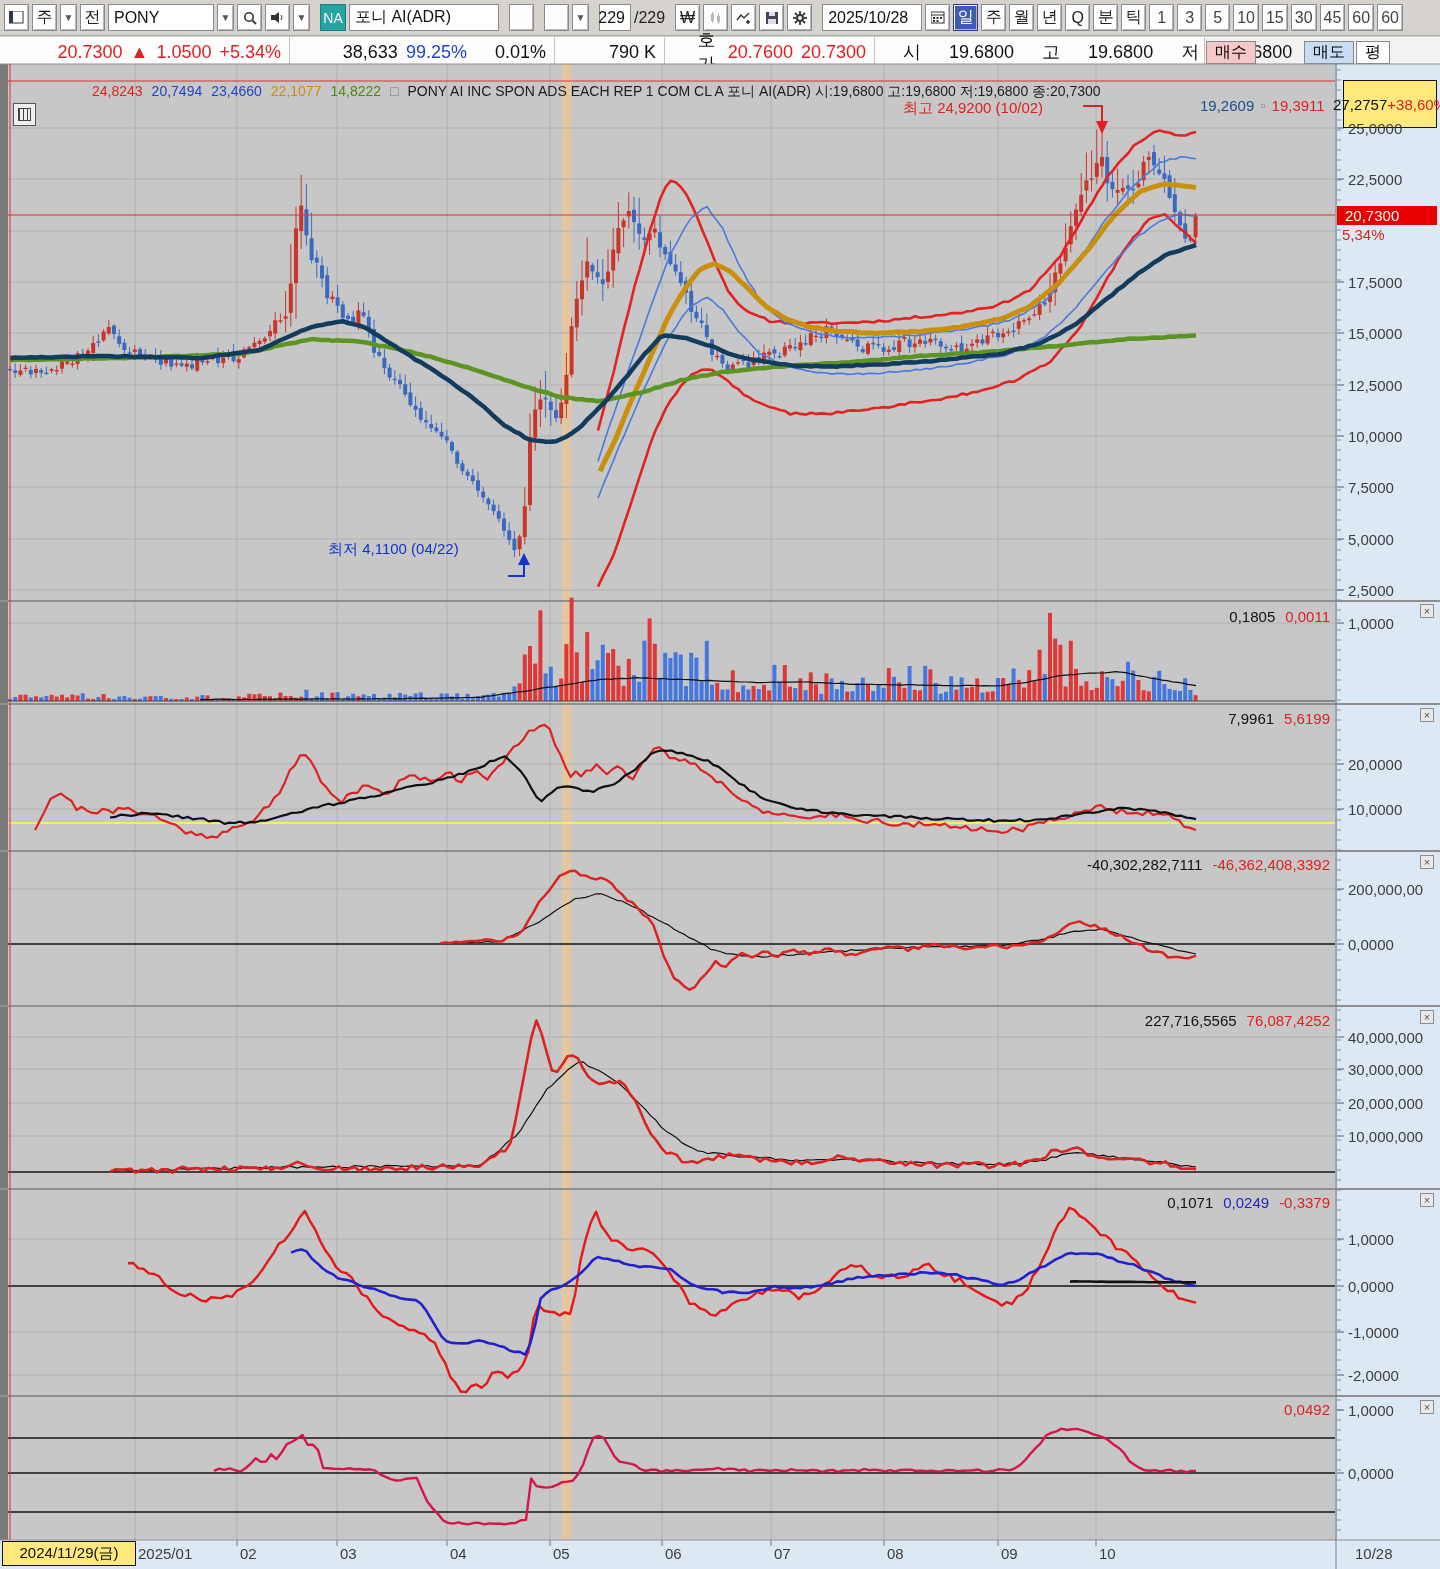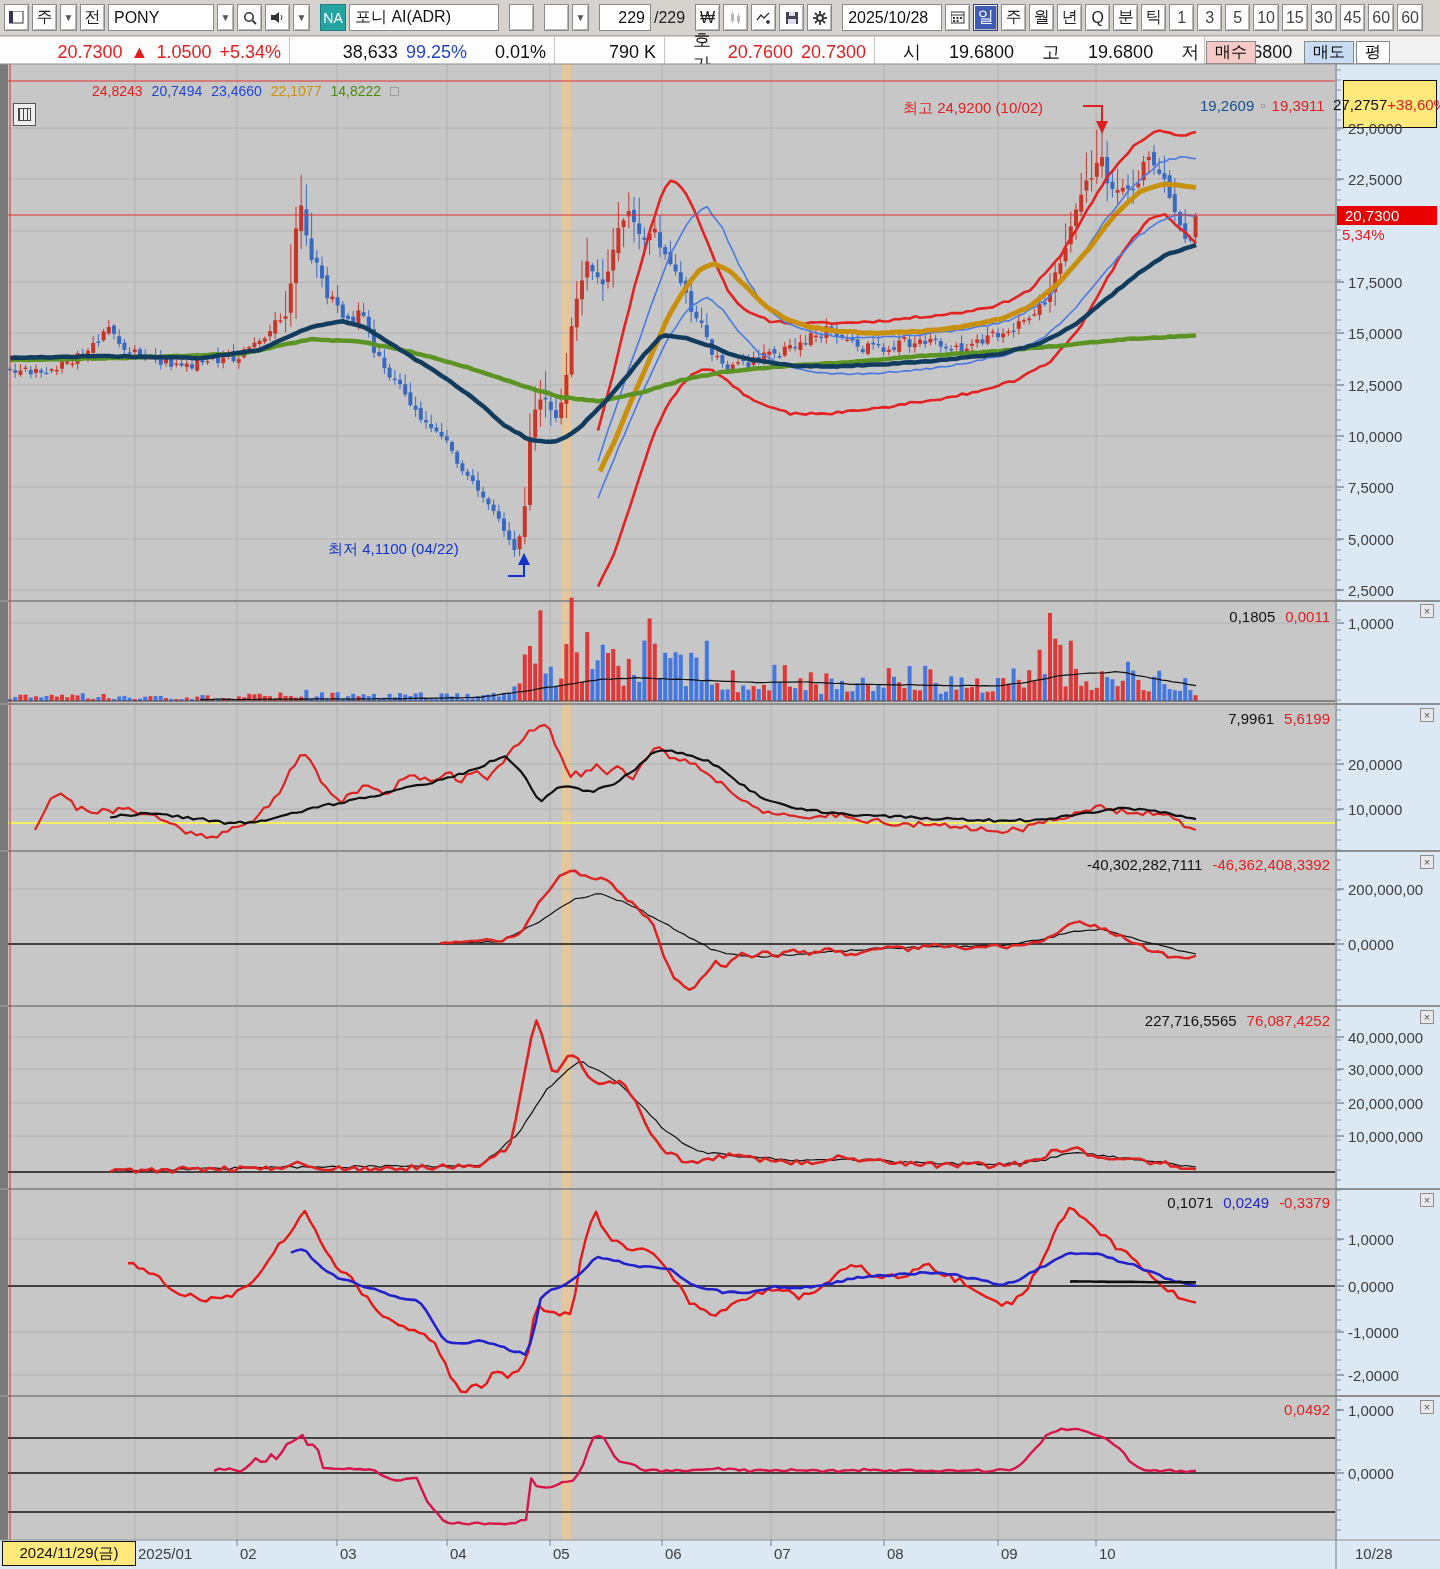--- a/index.html
+++ b/index.html
@@ -16,21 +16,21 @@
   .tbtn.sel{background:#3f5cb5;color:#fff;border-color:#2c3f82;}
   .tbtn.num{color:#444;}
   .tbtn.dim svg{opacity:.45;}
   .tfield{height:27px;border:1px solid #8a8a8a;background:#fff;display:flex;align-items:center;
           font-size:16px;padding:0 5px;color:#111;}
   .na-badge{height:27px;width:26px;background:#26a3a3;color:#fff;display:flex;align-items:center;
             justify-content:center;font-size:14px;border:1px solid #1d7f7f;}
   .sep{width:4px;}
   
   .inforow{position:absolute;left:0;top:37px;width:1440px;height:31px;background:#f2f2f2;
-           display:flex;align-items:center;font-size:18px;border-bottom:1px solid #9a9a9a;}
+           display:flex;align-items:center;font-size:18px;border-bottom:1px solid #9a9a9a;text-align:center;}
   .icell{height:100%;display:flex;align-items:center;gap:8px;padding:0 8px;border-right:1px solid #c4c4c4;background:#fdfdfd;}
   .red{color:#e02020;} .blue{color:#2244cc;} .dk{color:#111;margin-left:20px;}
   .ibtn{height:23px;padding:0 8px;border:1px solid #888;font-size:16px;display:flex;align-items:center;margin:0 1px;}
   .ibtn.buy{background:#f6c8c8;} .ibtn.sellb{background:#c8dcf4;margin-left:47px;} .ibtn.avg{background:#fff;}
   
   svg.chart{position:absolute;left:0;top:0;}
   .lbl{position:absolute;white-space:nowrap;font-size:15px;color:#3d3d3d;transform:translateY(-50%);}
   .hdr{position:absolute;white-space:nowrap;font-size:15px;display:flex;gap:10px;}
   .legend{position:absolute;left:92px;top:83px;font-size:14px;white-space:nowrap;display:flex;gap:9px;}
   .xlbl{position:absolute;top:1553px;font-size:15px;color:#3d3d3d;transform:translateY(-50%);white-space:nowrap;}
@@ -78,21 +78,21 @@
     <div class="tbtn sm">▼</div>
     <div class="sep"></div>
     <div class="na-badge">NA</div>
     <div class="tfield" style="width:150px">포니 AI(ADR)</div>
     <div class="sep"></div>
     <div class="tbtn" hidden=""></div>
     <div class="sep"></div>
     <div class="tbtn num" hidden=""></div>
     <div class="tbtn sm">▼</div>
     <div class="sep"></div>
-    <div class="tfield" style="width:52px;justify-content:flex-end">229</div>
+    <div class="tfield" style="width:32px;justify-content:flex-end">229</div>
     <div style="font-size:16px;color:#222;">/229</div>
     <div class="sep"></div>
     <div class="tbtn">₩</div>
     <div class="tbtn dim">
         <svg width="14" height="14">
           <rect x="2" y="3" width="3" height="7" fill="#666"></rect>
           <line x1="3.5" y1="1" x2="3.5" y2="12" stroke="#666"></line>
           <rect x="8" y="5" width="3" height="6" fill="#666"></rect>
           <line x1="9.5" y1="2" x2="9.5" y2="13" stroke="#666"></line>
         </svg>
@@ -1141,20 +1141,21 @@
       <line x1="10" y1="64" x2="10" y2="1540" stroke="#e03030" stroke-width="1"></line>
     </svg>
 
   <div class="legend">
     <span style="color:#e02020">24,8243</span>
     <span style="color:#2244cc">20,7494</span>
     <span style="color:#2244cc">23,4660</span>
     <span style="color:#c8900c">22,1077</span>
     <span style="color:#4a8a10">14,8222</span>
     <span style="color:#777">□</span>
+    <span style="color:#1c1c1c">PONY AI INC SPON ADS EACH REP 1 COM CL A  포니 AI(ADR) 시:19,6800 고:19,6800 저:19,6800 종:20,7300</span>
   </div>
 
   <div class="ann" style="left:903px;top:99px;color:#e02020">최고 24,9200 (10/02)</div>
   <div class="ann" style="left:328px;top:540px;color:#1333cc">최저 4,1100 (04/22)</div>
   <div class="ann" style="left:1200px;top:97px;display:flex;gap:6px">
     <span style="color:#1a4f8a">19,2609</span>
     <span style="color:#888">▫</span>
     <span style="color:#e02020">19,3911</span>
   </div>
 

